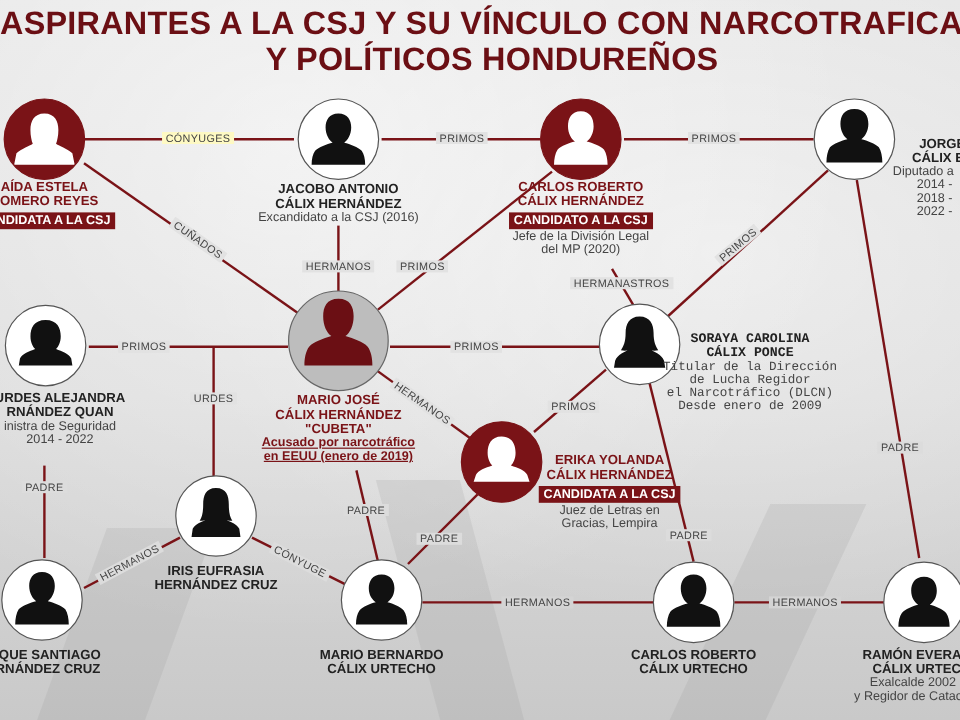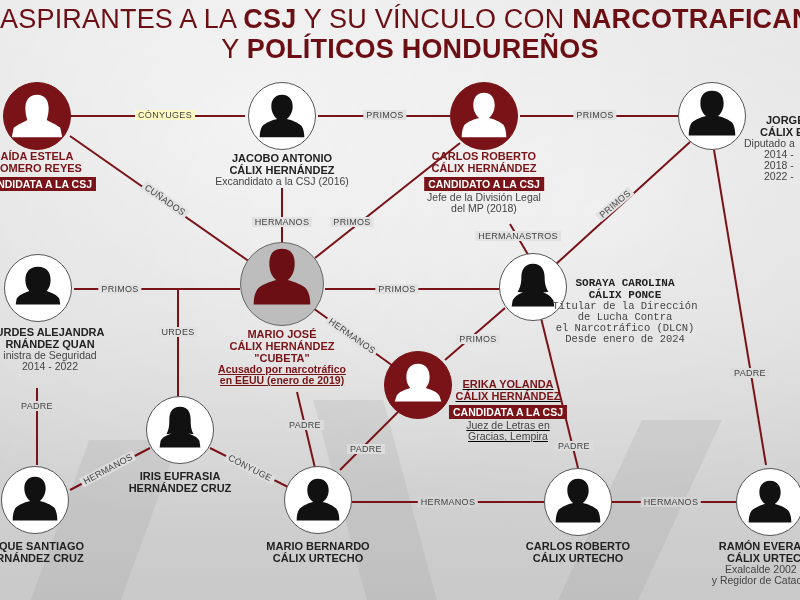--- a/index.html
+++ b/index.html
@@ -16,21 +16,21 @@
         linear-gradient(180deg, #e6e6e6 0%, #dcdcdc 55%, #c9c9c9 100%);
     }
     .bg-shape {
       position: absolute; background: rgba(150,150,150,0.18);
     }
     .title {
       position: absolute; left: 0; top: 4px; width: 820px; text-align: center;
       color: #6b0f14; font-size: 27px; line-height: 30px; letter-spacing: 0.2px;
       white-space: nowrap;
     }
-    .title .light { font-weight: normal; }
+    .title .light { font-weight: bold; }
     .title b { font-weight: 900; }
     svg.lines { position: absolute; left: 0; top: 0; }
     .edge-label {
       position: absolute; font-size: 9px; color: #444; letter-spacing: 0.3px;
       background: transparent; white-space: nowrap; transform: translate(-50%, -50%);
       padding: 0 3px;
     }
     .node {
       position: absolute; width: 68px; height: 68px; border-radius: 50%;
       border: 1.5px solid #555; background: #fff; overflow: hidden;
@@ -146,21 +146,21 @@
 <div class="node red" style="left:484px; top:116px;">
   <svg viewBox="0 0 68 68">
       <path d="M34 10c-8 0-11 6-11 13 0 6 3 11 6 13-5 1-12 4-15 7-2 3-3 8-3 13h46c0-5-1-10-3-13-3-3-10-6-15-7 3-2 6-7 6-13 0-7-3-13-11-13z" fill="#fff"></path>
     </svg>
 </div>
 <div class="label" style="left:484px; top:150px;">
   <div class="name red">CARLOS ROBERTO</div>
   <div class="name red">CÁLIX HERNÁNDEZ</div>
   <div class="badge">CANDIDATO A LA CSJ</div>
   <div class="desc">Jefe de la División Legal</div>
-  <div class="desc">del MP (2018)</div>
+  <div class="desc">del MP (2020)</div>
 </div>
 
 <div class="node" style="left:712px; top:116px;">
   <svg viewBox="0 0 68 68">
       <path d="M34 8c-9 0-12 6-12 13 0 6 3 11 6 13-5 1-12 4-15 7-2 3-3 8-3 13h48c0-5-1-10-3-13-3-3-10-6-15-7 3-2 6-7 6-13 0-7-3-13-12-13z" fill="#111"></path>
     </svg>
 </div>
 <div class="label left" style="left:752px; top:114px; text-align:left;">
   <div class="name" style="padding-left:14px;">JORGE</div>
   <div class="name" style="padding-left:8px;">CÁLIX E</div>
@@ -197,31 +197,31 @@
 
 <div class="node" style="left:533px; top:287px;">
   <svg viewBox="0 0 68 68">
       <path d="M34 10c-9 0-12 7-12 14 0 8-2 12-4 15 4 1 7 0 9-1-6 2-12 5-14 10l-1 6h44l-1-6c-2-5-8-8-14-10 2 1 5 2 9 1-2-3-4-7-4-15 0-7-3-14-12-14z" fill="#111"></path>
     </svg>
 </div>
 <div class="label" style="left:625px; top:277px;font-family:Liberation Mono, monospace;">
   <div class="name">SORAYA CAROLINA</div>
   <div class="name">CÁLIX PONCE</div>
   <div class="desc">Titular de la Dirección</div>
-  <div class="desc">de Lucha Contra</div>
+  <div class="desc">de Lucha Regidor</div>
   <div class="desc">el Narcotráfico (DLCN)</div>
-  <div class="desc">Desde enero de 2024</div>
+  <div class="desc">Desde enero de 2009</div>
 </div>
 
 <div class="node red" style="left:418px; top:385px;">
   <svg viewBox="0 0 68 68">
       <path d="M34 12c-9 0-12 7-12 14 0 5 2 9 4 11-6 2-12 4-14 8l-2 6h48l-2-6c-2-4-8-6-14-8 2-2 4-6 4-11 0-7-3-14-12-14z" fill="#fff"></path>
     </svg>
 </div>
-<div class="label" style="left:508px; top:378px;text-decoration:underline;">
+<div class="label" style="left:508px; top:378px;">
   <div class="name red">ERIKA YOLANDA</div>
   <div class="name red">CÁLIX HERNÁNDEZ</div>
   <div class="badge">CANDIDATA A LA CSJ</div>
   <div class="desc">Juez de Letras en</div>
   <div class="desc">Gracias, Lempira</div>
 </div>
 
 <div class="node" style="left:180px; top:430px;">
   <svg viewBox="0 0 68 68">
       <path d="M34 10c-9 0-11 7-11 14 0 7-1 11-3 14 3 0 5 0 7-1-6 2-11 4-13 8l-1 7h42l-1-7c-2-4-7-6-13-8 2 1 4 1 7 1-2-3-3-7-3-14 0-7-2-14-11-14z" fill="#111"></path>

